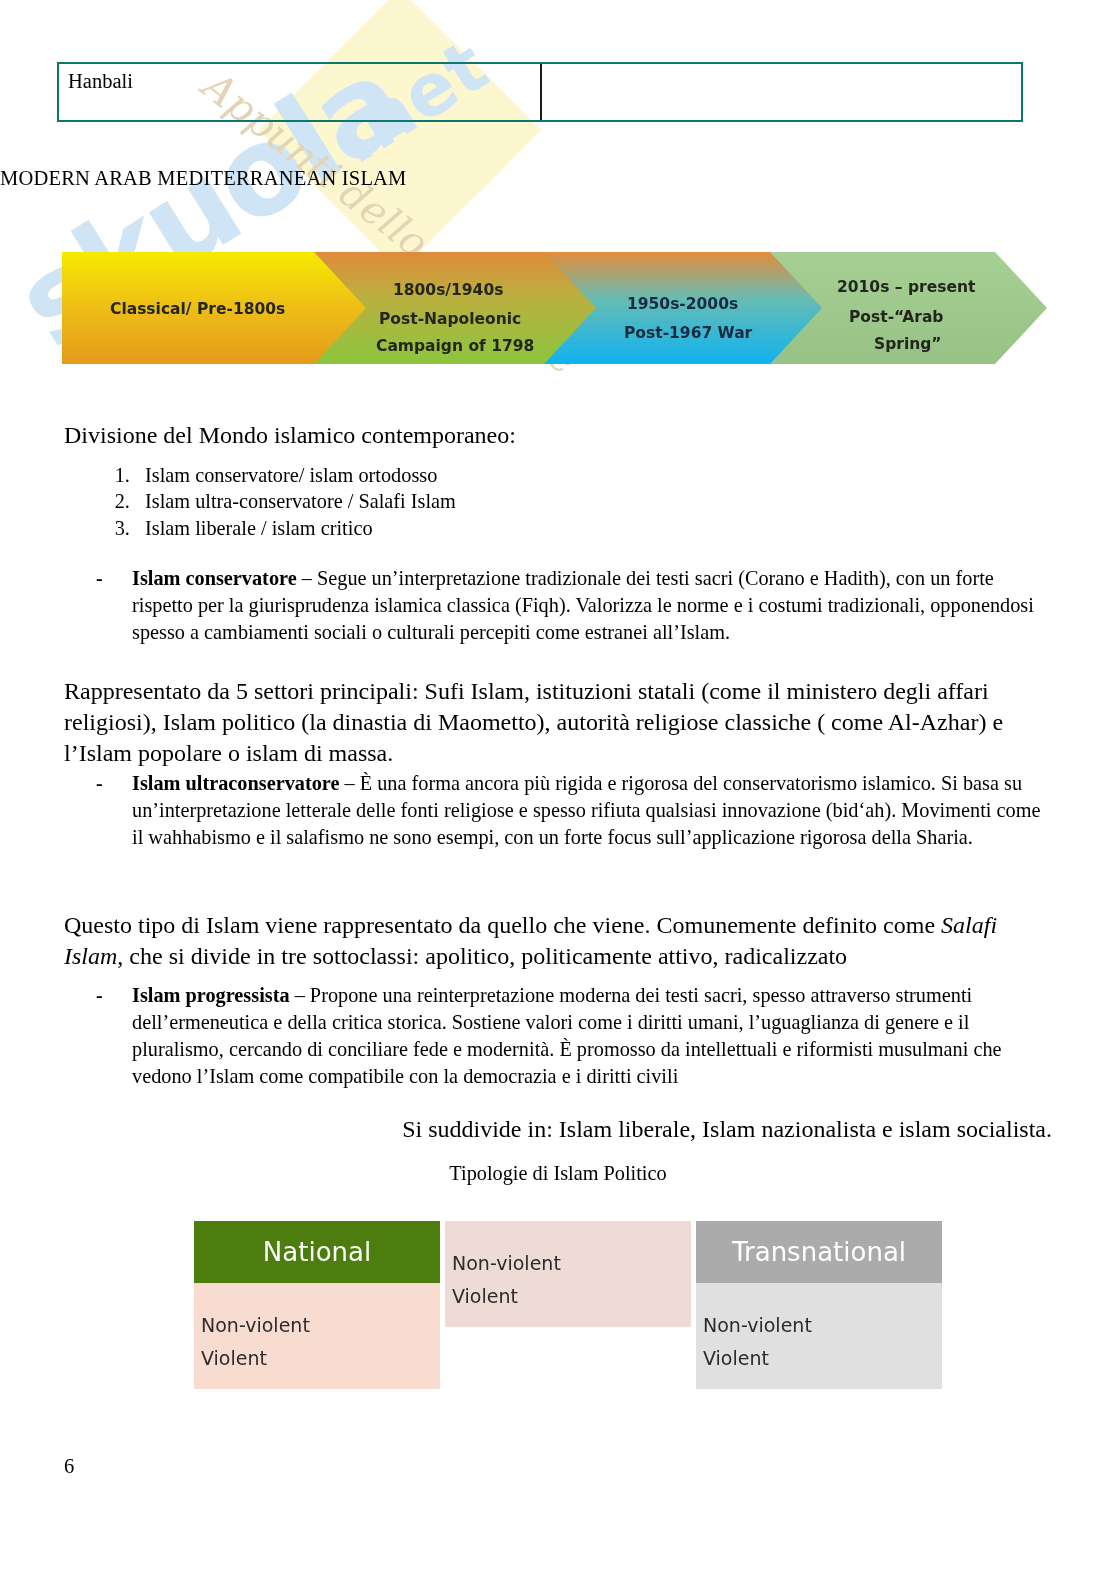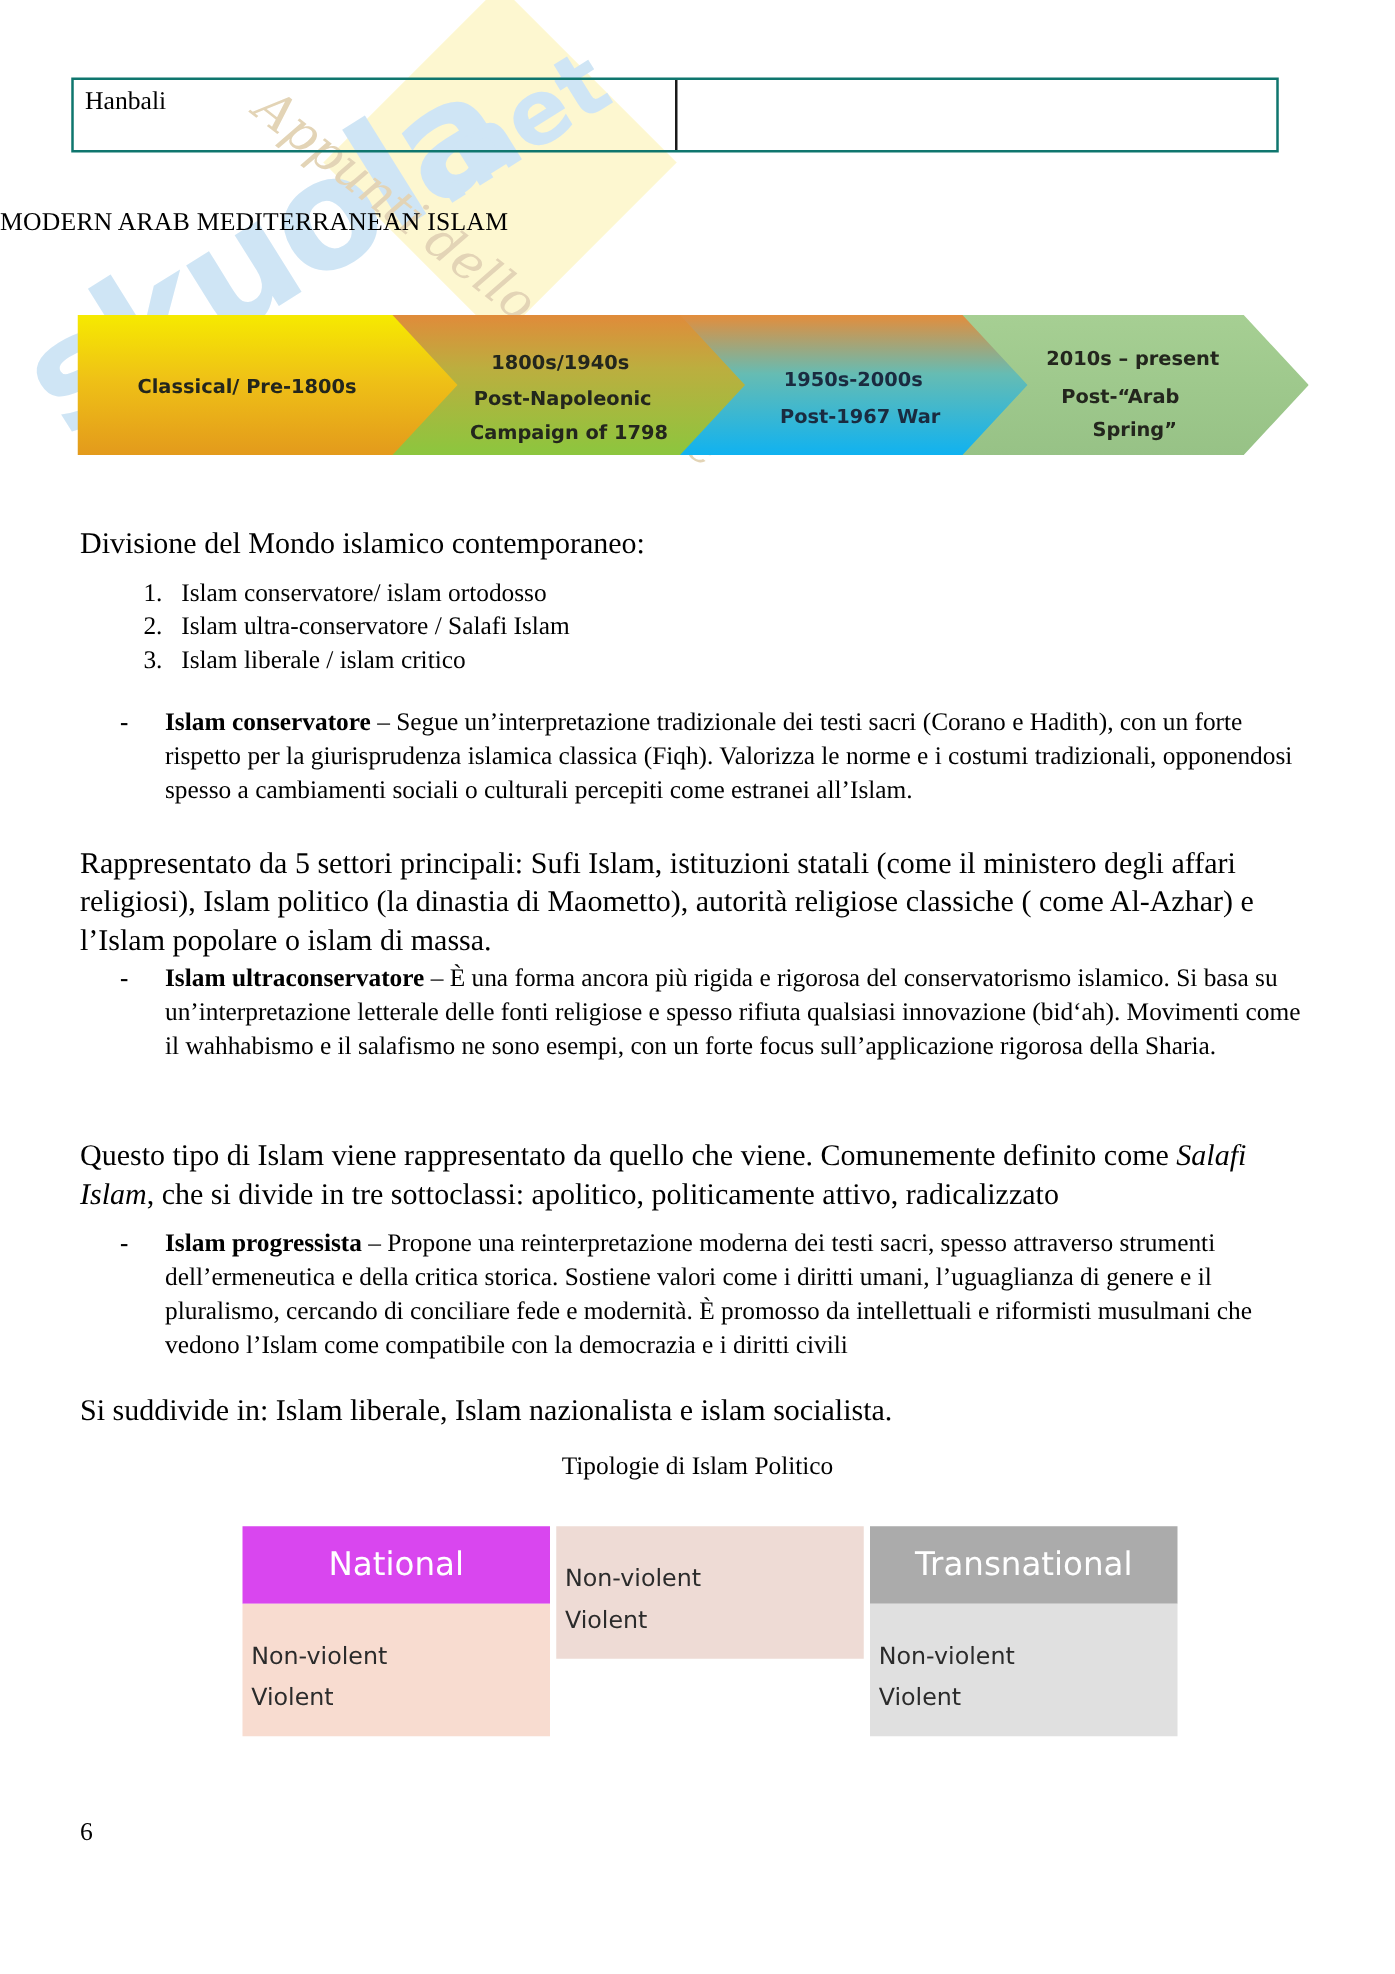--- a/index.html
+++ b/index.html
@@ -122,21 +122,21 @@
     position: absolute;
     left: 64px;
     width: 988px;
     font-size: 24px;
     line-height: 1.30;
     text-align: left;
   }
   .b-intro    { top: 420px; }
   .b-para1    { top: 676px; }
   .b-para2    { top: 910px; }
-  .b-para3    { top: 1114px; }
+  .b-para3    { top: 1114px; text-align: right; }
 
   ol.num-list {
     position: absolute;
     left: 95px; top: 462px;
     width: 900px;
     margin: 0;
     padding-left: 40px;
     font-size: 20.3px;
     line-height: 1.30;
   }
@@ -309,21 +309,21 @@
       <span class="txt"><b>Islam progressista</b><span> – Propone una reinterpretazione moderna dei testi sacri, spesso attraverso strumenti dell’ermeneutica e della critica storica. Sostiene valori come i diritti umani, l’uguaglianza di genere e il pluralismo, cercando di conciliare fede e modernità. È promosso da intellettuali e riformisti musulmani che vedono l’Islam come compatibile con la democrazia e i diritti civili</span></span>
     </div>
 
     <div class="body-block b-para3">Si suddivide in: Islam liberale, Islam nazionalista e islam socialista.</div>
 
     <div class="fig-caption">Tipologie di Islam Politico</div>
 
     <div class="typology">
 
       <div class="ty-col">
-        <div class="ty-head" style="background:#d946ef">National</div>
+        <div class="ty-head" style="background:#4d7c0f">National</div>
         <div class="ty-body" style="background:#f8dcd0">
           <div>Non-violent</div>
           <div>Violent</div>
         </div>
       </div>
 
       <div class="ty-col">
         <div class="ty-body" style="background:#eedbd5">
           <div>Non-violent</div>
           <div>Violent</div>

